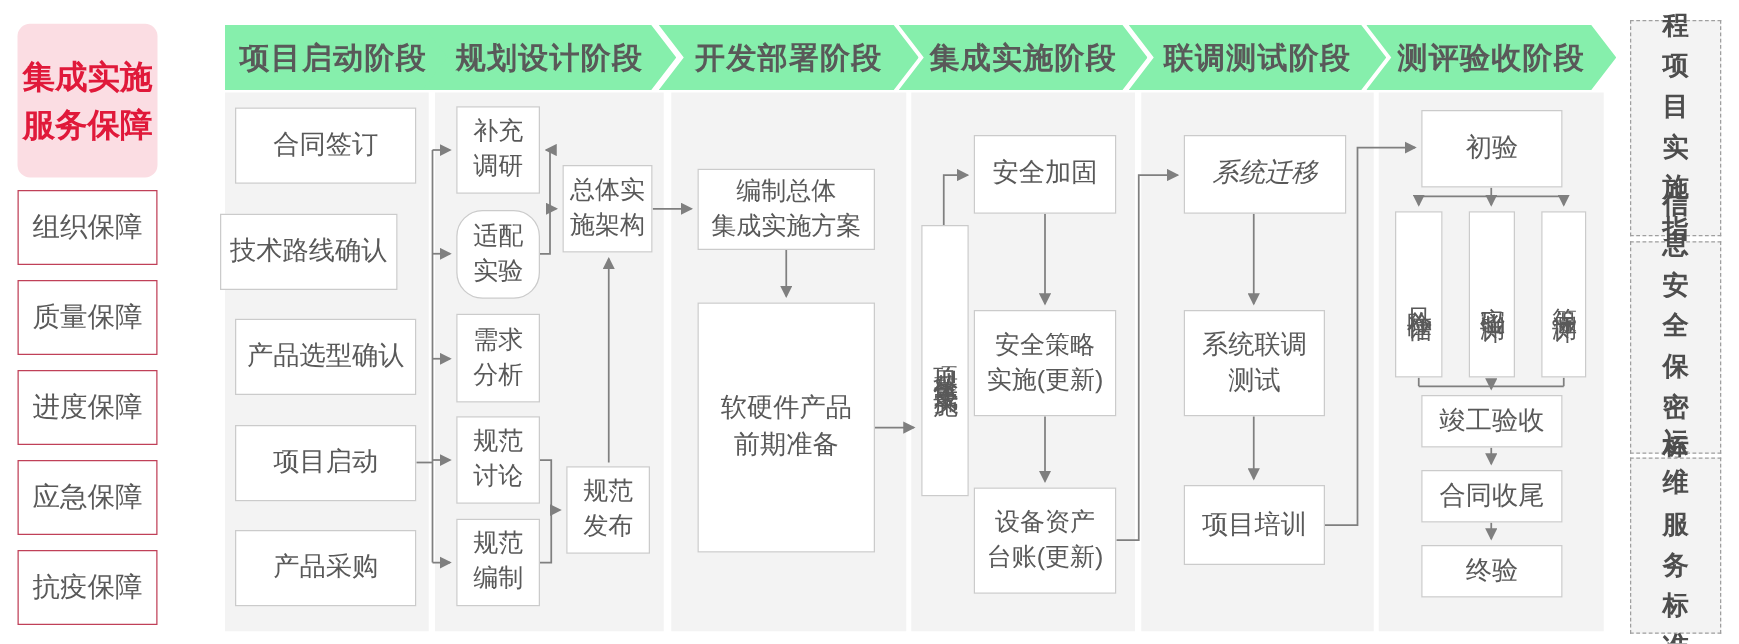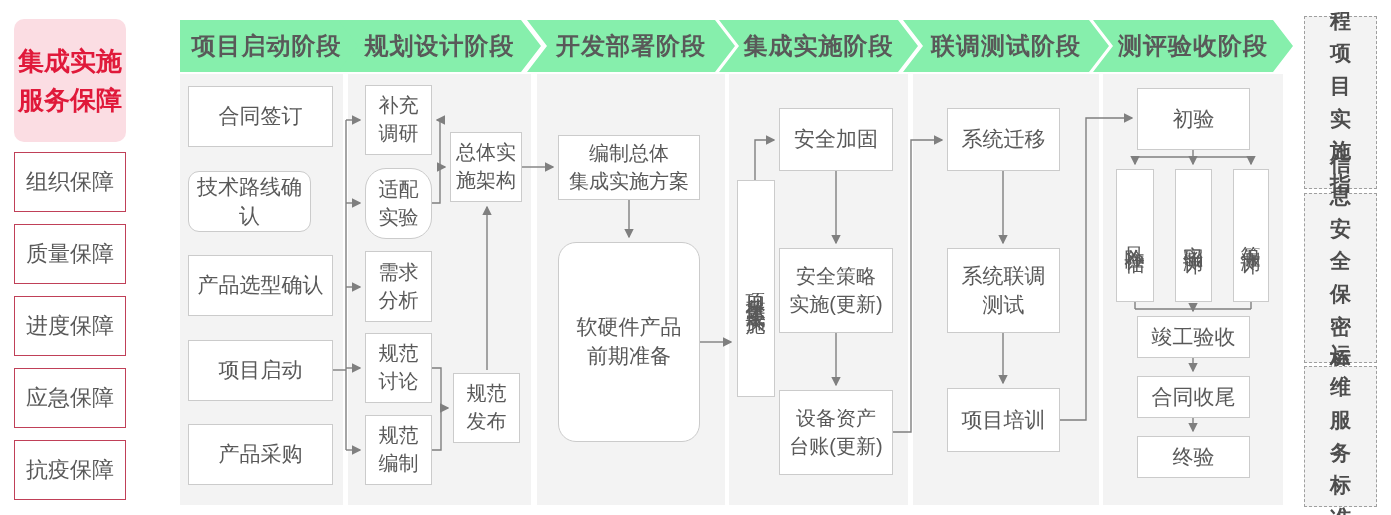--- a/index.html
+++ b/index.html
@@ -132,21 +132,21 @@
       <path d="M1251 302 V309"></path>
       <path d="M1135 309 H1251"></path>
       <path d="M1193 309 V311" marker-end="url(#arr)"></path>
 
       <path d="M1193 358 V371" marker-end="url(#arr)"></path>
       <path d="M1193 418 V431" marker-end="url(#arr)"></path>
     </g>
   </svg>
 
   <div class="node" style="left:188px;top:86px;width:145px;height:61px;">合同签订</div>
-  <div class="node" style="left:188px;top:171px;width:123px;height:61px;border-radius:11px;">技术路线确认</div>
+  <div class="node" style="left:176px;top:171px;width:142px;height:61px;">技术路线确认</div>
   <div class="node" style="left:188px;top:255px;width:145px;height:61px;">产品选型确认</div>
   <div class="node" style="left:188px;top:340px;width:145px;height:61px;">项目启动</div>
   <div class="node" style="left:188px;top:424px;width:145px;height:61px;">产品采购</div>
 
   <div class="node small" style="left:365px;top:85px;width:67px;height:70px;">补充
 调研</div>
   <div class="node small" style="left:365px;top:168px;width:67px;height:71px;border-radius:21px;">适配
 实验</div>
   <div class="node small" style="left:365px;top:251px;width:67px;height:71px;">需求
 分析</div>
@@ -154,31 +154,31 @@
 讨论</div>
   <div class="node small" style="left:365px;top:415px;width:67px;height:70px;">规范
 编制</div>
   <div class="node small" style="left:450px;top:132px;width:72px;height:70px;">总体实
 施架构</div>
   <div class="node small" style="left:453px;top:373px;width:67px;height:70px;">规范
 发布</div>
 
   <div class="node small" style="left:558px;top:135px;width:142px;height:65px;">编制总体
 集成实施方案</div>
-  <div class="node" style="left:558px;top:242px;width:142px;height:200px;border-radius:18px;">软硬件产品
+  <div class="node" style="left:558px;top:242px;width:142px;height:200px;">软硬件产品
 前期准备</div>
 
   <div class="node vnode" style="left:737px;top:180px;width:38px;height:217px;">项目整体集成实施</div>
   <div class="node small" style="left:779px;top:248px;width:114px;height:85px;">安全策略
 实施(更新)</div>
   <div class="node" style="left:779px;top:108px;width:114px;height:63px;">安全加固</div>
   <div class="node small" style="left:779px;top:390px;width:114px;height:85px;">设备资产
 台账(更新)</div>
 
-  <div class="node" style="left:947px;top:108px;width:113px;height:63px;">系统迁移</div>
+  <div class="node" style="left:947px;top:108px;width:130px;height:63px;font-style:italic;">系统迁移</div>
   <div class="node" style="left:947px;top:248px;width:113px;height:85px;">系统联调
 测试</div>
   <div class="node" style="left:947px;top:388px;width:113px;height:64px;">项目培训</div>
 
   <div class="node" style="left:1137px;top:88px;width:113px;height:62px;">初验</div>
   <div class="node vnode" style="left:1116px;top:169px;width:38px;height:133px;">风险评估</div>
   <div class="node vnode" style="left:1175px;top:169px;width:37px;height:133px;">密码测评</div>
   <div class="node vnode" style="left:1233px;top:169px;width:36px;height:133px;">等保测评</div>
   <div class="node" style="left:1137px;top:316px;width:113px;height:42px;">竣工验收</div>
   <div class="node" style="left:1137px;top:376px;width:113px;height:42px;">合同收尾</div>

